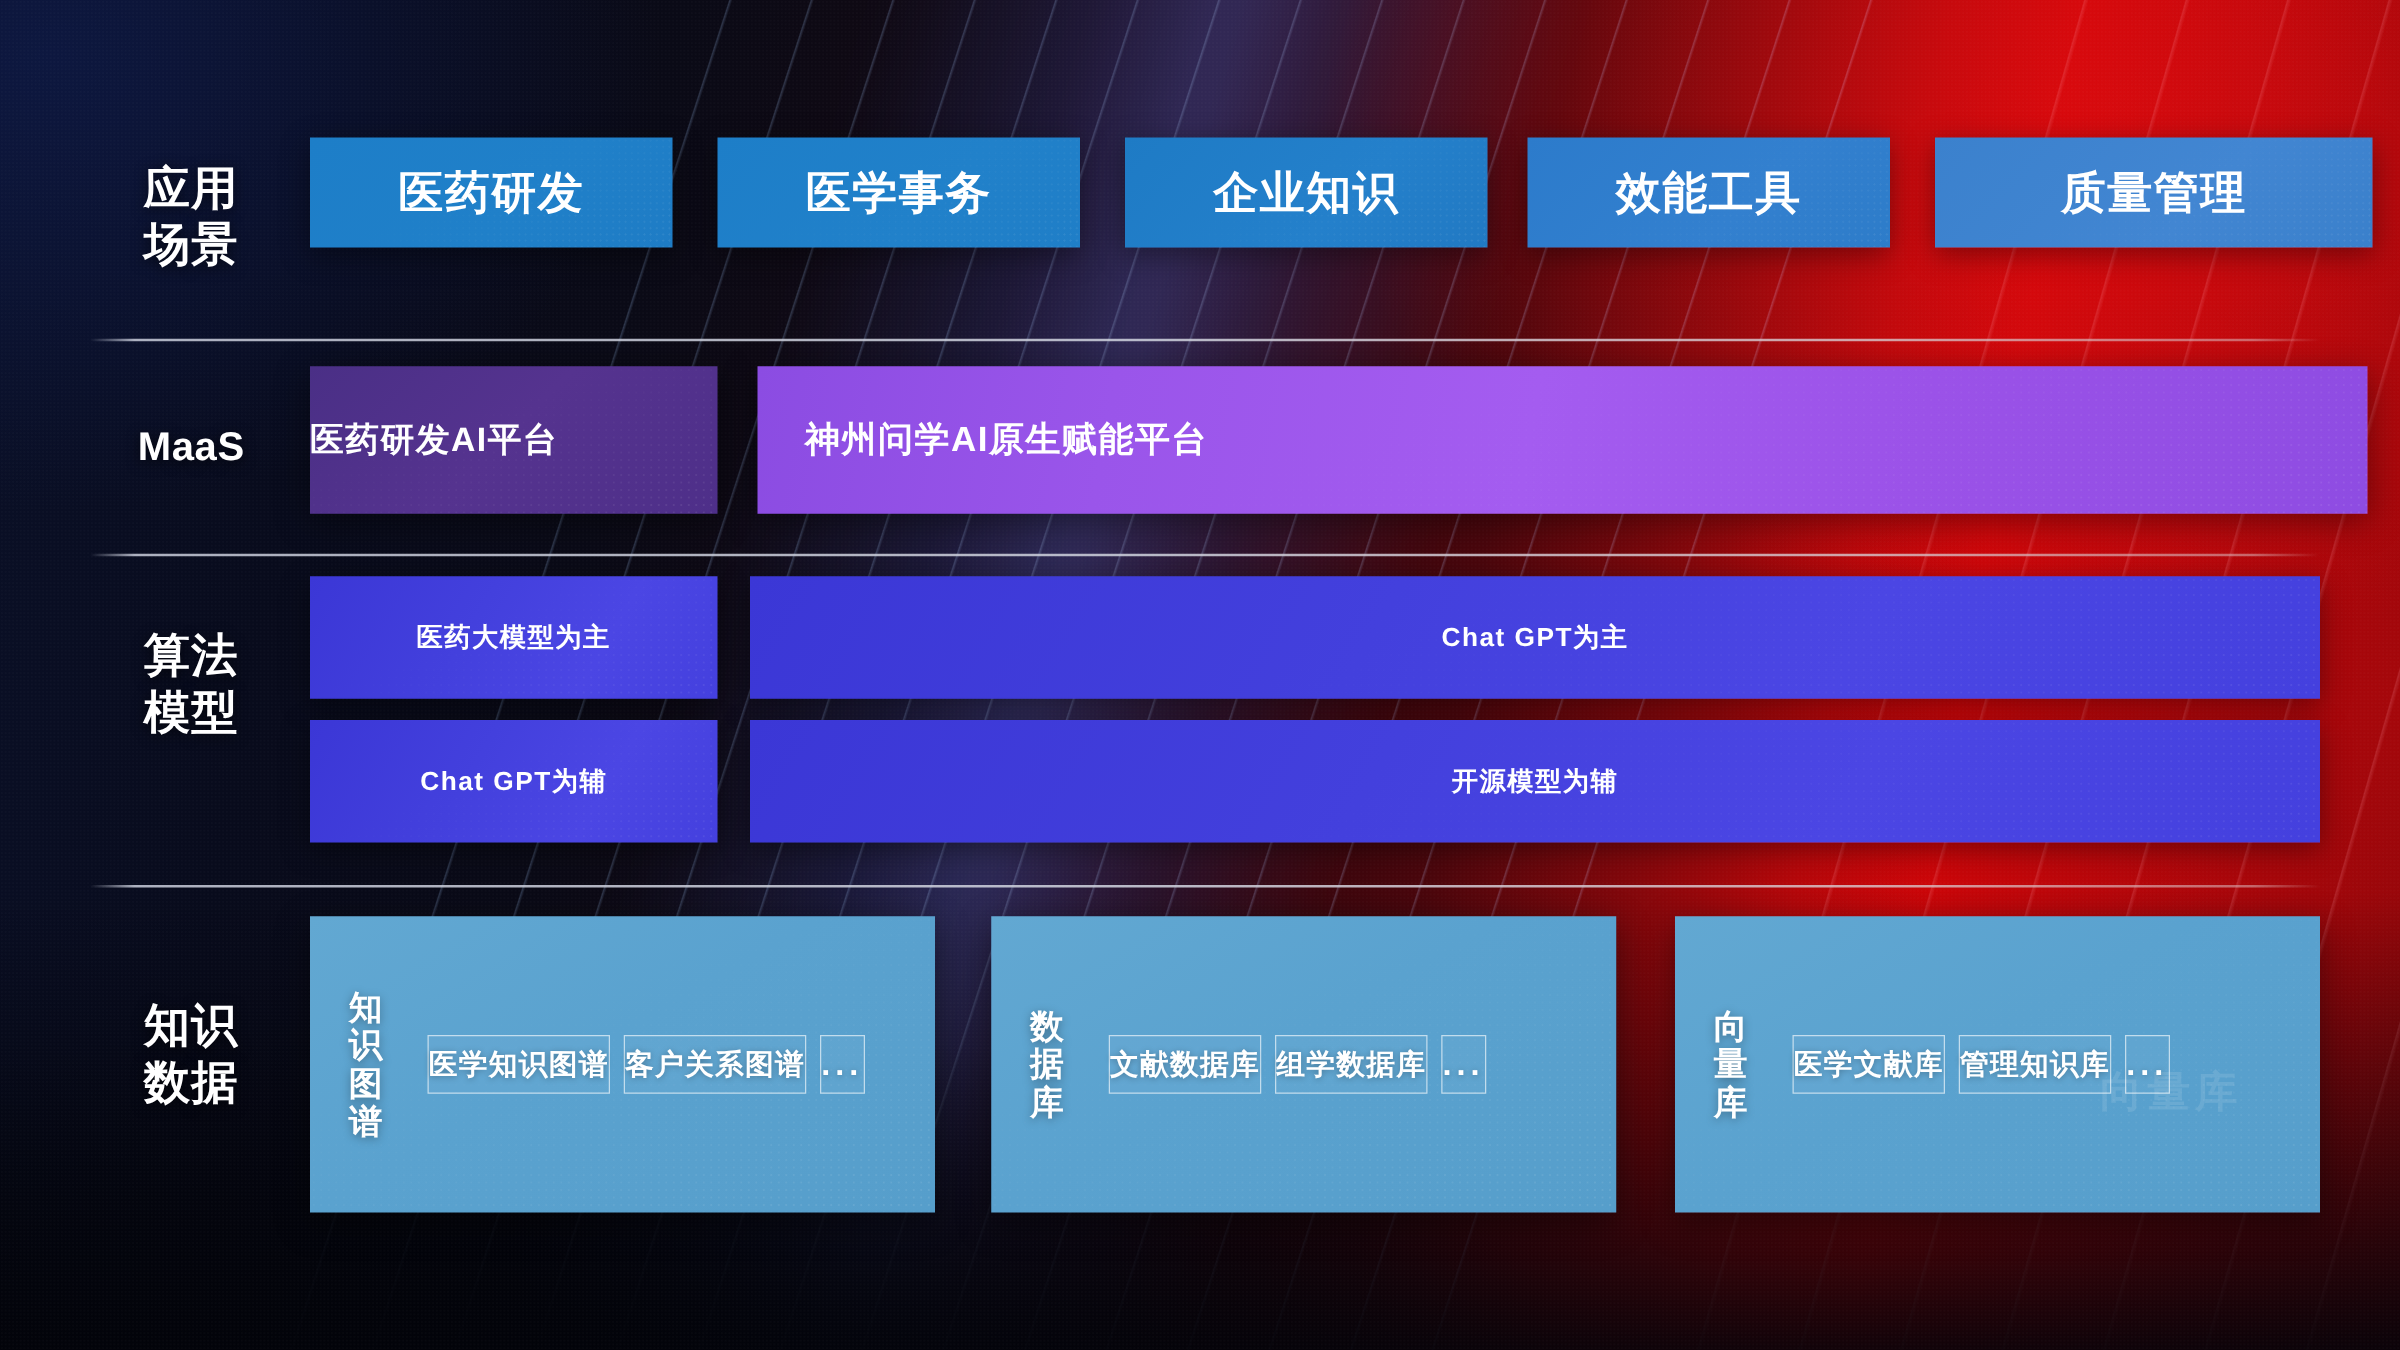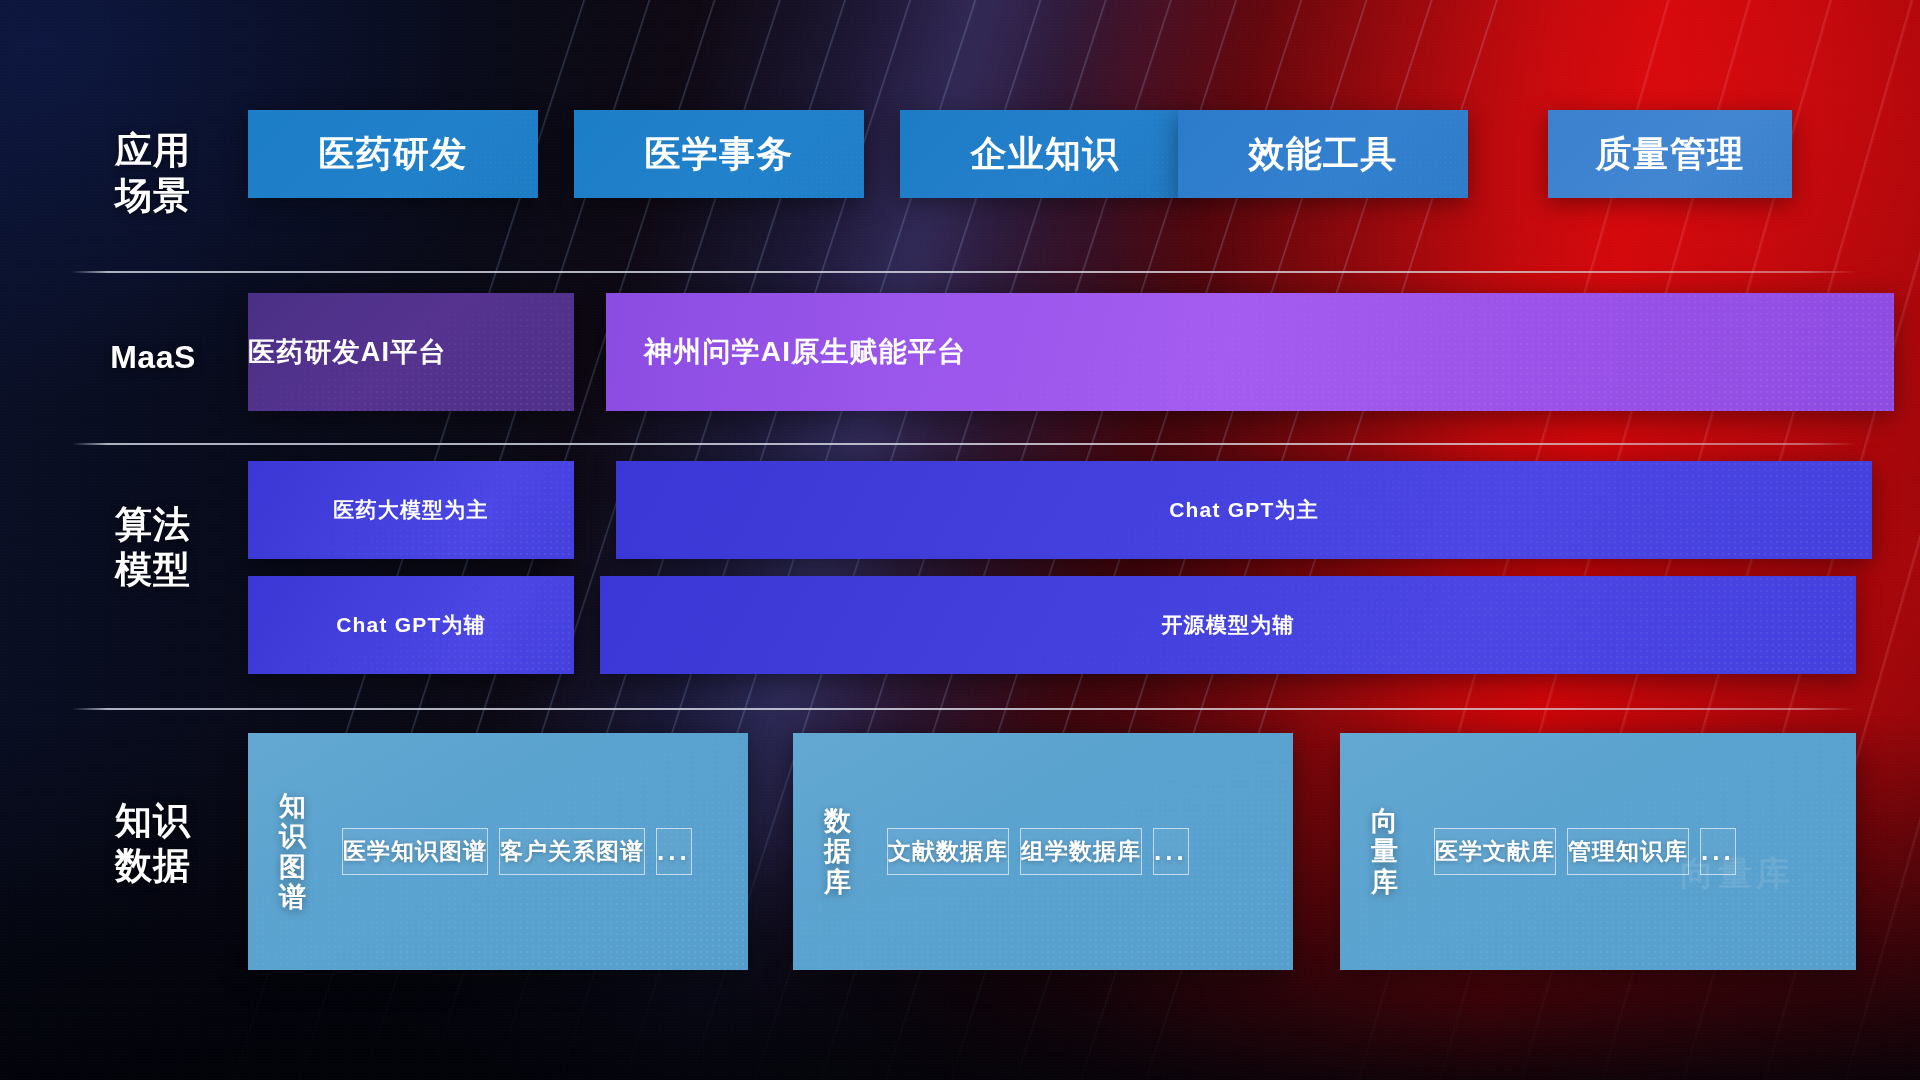--- a/index.html
+++ b/index.html
@@ -229,21 +229,21 @@
     background-size: 6px 6px;
     -webkit-mask-image: linear-gradient(155deg, rgba(0,0,0,0) 35%, #000 100%);
     mask-image: linear-gradient(155deg, rgba(0,0,0,0) 35%, #000 100%);
     opacity: 0.5;
     pointer-events: none;
   }
   .algo-box > span { position: relative; z-index: 2; }
 
   #algo-left-primary   { left: 248px; width: 326px; top: 461px; }
   #algo-left-secondary { left: 248px; width: 326px; top: 576px; }
-  #algo-right-primary   { left: 616px; width: 1256px; top: 461px; }
+  #algo-right-primary   { left: 600px; width: 1256px; top: 461px; }
   #algo-right-secondary { left: 600px; width: 1256px; top: 576px; text-align: center; }
 
   
   #label-knowledge { top: 798px; font-size: 37px; }
 
   .kb-card {
     position: absolute;
     top: 733px;
     height: 237px;
     background: linear-gradient(150deg, #62a8d2 0%, #5aa2cf 45%, #569ecb 100%);
@@ -344,24 +344,24 @@
 
   <div class="scene-box" id="scene-box-0" style="left:248px; width:290px; background:linear-gradient(135deg,#1d7ec8 0%,#2080c9 60%,#1e7cc5 100%);">
     <span>医药研发</span>
   </div>
   <div class="scene-box" id="scene-box-1" style="left:574px; width:290px; background:linear-gradient(135deg,#1d7ec8 0%,#2181ca 60%,#1f7ec7 100%);">
     <span>医学事务</span>
   </div>
   <div class="scene-box" id="scene-box-2" style="left:900px; width:290px; background:linear-gradient(135deg,#1e7bc5 0%,#2480cb 60%,#2179c3 100%);">
     <span>企业知识</span>
   </div>
-  <div class="scene-box" id="scene-box-3" style="left:1178px; width:290px; background:linear-gradient(135deg,#2c7bcb 0%,#3380cf 60%,#2d7cc9 100%);font-family:Liberation Serif, serif;">
+  <div class="scene-box" id="scene-box-3" style="left:1222px; width:290px; background:linear-gradient(135deg,#2c7bcb 0%,#3380cf 60%,#2d7cc9 100%);font-family:Liberation Serif, serif;">
     <span>效能工具</span>
   </div>
-  <div class="scene-box" id="scene-box-4" style="left:1548px; width:244px; background:linear-gradient(135deg,#3b81cd 0%,#4286d2 60%,#3a80cb 100%);">
+  <div class="scene-box" id="scene-box-4" style="left:1548px; width:350px; background:linear-gradient(135deg,#3b81cd 0%,#4286d2 60%,#3a80cb 100%);">
     <span>质量管理</span>
   </div>
 
   <div class="row-divider" id="divider-1"></div>
 
   <div class="row-label" id="label-maas">
     <div>MaaS</div>
   </div>
 
   <div class="maas-box" id="maas-box-platform">

